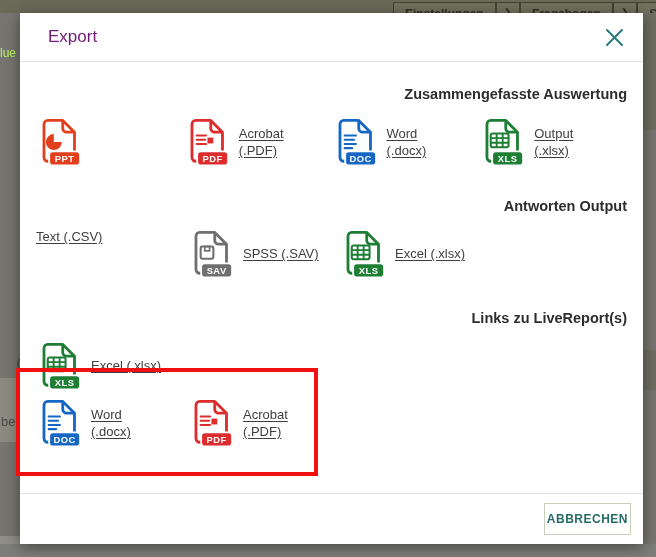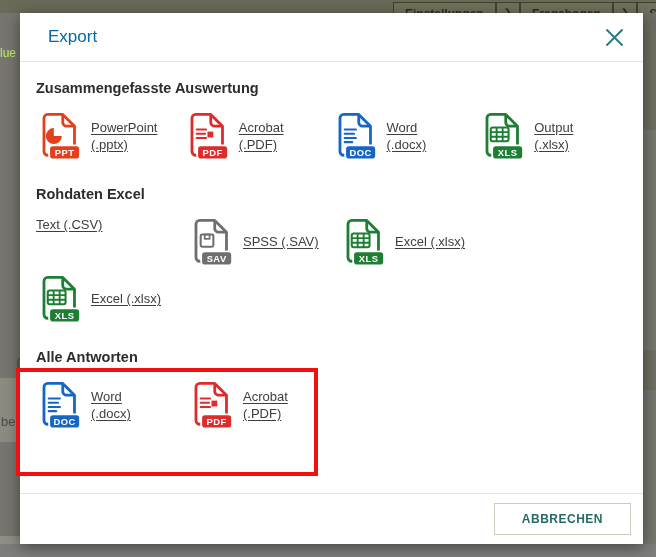--- a/index.html
+++ b/index.html
@@ -14,35 +14,35 @@
     padding:4px 11px;white-space:nowrap;}
   .top-sep{padding:4px 7px;font-size:10px;}
   .patch{position:absolute;}
   .frag{position:absolute;color:#56554e;}
 
   
   .modal{position:absolute;left:20px;top:13px;width:623px;height:531px;background:#ffffff;
     box-shadow:0 3px 14px rgba(0,0,0,0.45);}
   .modal-header{height:49px;border-bottom:1px solid #e2e2e2;display:flex;align-items:center;
     padding:0 18px 0 28px;box-sizing:border-box;}
-  .modal-title{font-size:17px;color:#0369a1;flex:1;}
+  .modal-title{font-size:17px;color:#701a75;flex:1;}
   .close-btn{width:22px;height:22px;cursor:pointer;display:flex;align-items:center;justify-content:center;}
 
   .modal-body{padding:0 16px;}
-  .section-heading{font-size:14.5px;font-weight:bold;color:#2d2d2d;margin:18px 0 15px 0;}
+  .section-heading{font-size:14.5px;font-weight:bold;color:#2d2d2d;margin:24px 0 15px 0;text-align:right;}
   .items-row{display:flex;align-items:flex-start;min-height:57px;}
   .export-item{display:flex;align-items:center;width:152px;text-decoration:none;cursor:pointer;}
   .file-icon{width:46px;height:51px;flex:0 0 46px;margin-right:9px;}
   .export-label{font-size:13px;line-height:1.3;color:#3e3e3e;text-decoration:underline;
     text-underline-offset:2px;white-space:pre-line;}
 
   .modal-footer{position:absolute;left:0;right:0;bottom:0;height:51px;border-top:1px solid #e2e2e2;
     display:flex;align-items:center;justify-content:flex-end;padding-right:12px;box-sizing:border-box;}
   .cancel-btn{background:#ffffff;border:1px solid #c7d0b9;color:#266b65;font-family:inherit;
-    font-size:12px;font-weight:bold;letter-spacing:0.5px;padding:8px 27px;cursor:pointer;}
+    font-size:12px;font-weight:bold;letter-spacing:0.5px;padding:8px 2px;cursor:pointer;}
 
   
   .annotation-box{position:absolute;left:16px;top:368px;width:302px;height:108px;box-sizing:border-box;
     border:4px solid #f01010;pointer-events:none;}
 </style>
 </head>
 <body>
 
 <div class="stage">
 
@@ -83,22 +83,20 @@
           <div class="section-heading">Zusammengefasste Auswertung</div>
           <div class="items-row">
             <a class="export-item">
               <span class="file-icon"><svg width="46" height="51" viewBox="0 0 49 54">
     <path d="M12.5 3.5 h16 l12.5 12.5 v27 a4 4 0 0 1 -4 4 h-24.5 a4 4 0 0 1 -4 -4 v-35.5 a4 4 0 0 1 4 -4 z" fill="#ffffff" stroke="#e2401c" stroke-width="3" stroke-linejoin="round"></path>
     <path d="M28.5 4 v8 a4 4 0 0 0 4 4 h8" fill="none" stroke="#e2401c" stroke-width="3"></path>
     <path d="M19 26.5 L19 18 A8.5 8.5 0 1 0 27.5 26.5 Z" fill="#e2401c"></path>
     <rect x="14" y="36.5" width="33" height="15" rx="4" fill="#e2401c" stroke="#ffffff" stroke-width="2"></rect>
     <text x="30.5" y="47.5" text-anchor="middle" font-family="Liberation Sans, DejaVu Sans, sans-serif" font-size="10" font-weight="bold" letter-spacing="0.5" fill="#ffffff">PPT</text>
   </svg></span>
-              <span class="export-label">PowerPoint
-(.pptx)</span>
             </a>
             <a class="export-item">
               <span class="file-icon"><svg width="46" height="51" viewBox="0 0 49 54">
     <path d="M12.5 3.5 h16 l12.5 12.5 v27 a4 4 0 0 1 -4 4 h-24.5 a4 4 0 0 1 -4 -4 v-35.5 a4 4 0 0 1 4 -4 z" fill="#ffffff" stroke="#dd2c2c" stroke-width="3" stroke-linejoin="round"></path>
     <path d="M28.5 4 v8 a4 4 0 0 0 4 4 h8" fill="none" stroke="#dd2c2c" stroke-width="3"></path>
     <path d="M13.5 19.5 h10 M13.5 24 h9 M13.5 28.5 h10" stroke="#dd2c2c" stroke-width="2.2" stroke-linecap="round" fill="none"></path>
          <rect x="25" y="21.8" width="6.2" height="6.2" fill="#dd2c2c"></rect>
     <rect x="14" y="36.5" width="33" height="15" rx="4" fill="#dd2c2c" stroke="#ffffff" stroke-width="2"></rect>
     <text x="30.5" y="47.5" text-anchor="middle" font-family="Liberation Sans, DejaVu Sans, sans-serif" font-size="10" font-weight="bold" letter-spacing="0.5" fill="#ffffff">PDF</text>
   </svg></span>
@@ -124,21 +122,21 @@
          <path d="M12.5 22.3 h19 M12.5 27.2 h19 M18.8 17.5 v14.5 M25.2 17.5 v14.5" stroke="#1e7e34" stroke-width="2" fill="none"></path>
     <rect x="14" y="36.5" width="33" height="15" rx="4" fill="#1e7e34" stroke="#ffffff" stroke-width="2"></rect>
     <text x="30.5" y="47.5" text-anchor="middle" font-family="Liberation Sans, DejaVu Sans, sans-serif" font-size="10" font-weight="bold" letter-spacing="0.5" fill="#ffffff">XLS</text>
   </svg></span>
               <span class="export-label">Output
 (.xlsx)</span>
             </a>
           </div>
         </div>
         <div class="section">
-          <div class="section-heading">Rohdaten Excel</div>
+          <div class="section-heading">Antworten Output</div>
           <div class="items-row">
             <a class="export-item">
               <span class="export-label">Text (.CSV)</span>
             </a>
             <a class="export-item">
               <span class="file-icon"><svg width="46" height="51" viewBox="0 0 49 54">
     <path d="M12.5 3.5 h16 l12.5 12.5 v27 a4 4 0 0 1 -4 4 h-24.5 a4 4 0 0 1 -4 -4 v-35.5 a4 4 0 0 1 4 -4 z" fill="#ffffff" stroke="#6f6f6f" stroke-width="3" stroke-linejoin="round"></path>
     <path d="M28.5 4 v8 a4 4 0 0 0 4 4 h8" fill="none" stroke="#6f6f6f" stroke-width="3"></path>
     <rect x="13.5" y="18.5" width="13.5" height="13" rx="1.5" stroke="#6f6f6f" stroke-width="2.2" fill="none"></rect>
          <rect x="17.8" y="18.5" width="5.2" height="4.6" stroke="#6f6f6f" stroke-width="1.8" fill="none"></rect>
@@ -154,36 +152,36 @@
     <rect x="12.5" y="17.5" width="19" height="14.5" rx="2" stroke="#1e7e34" stroke-width="2.2" fill="none"></rect>
          <path d="M12.5 22.3 h19 M12.5 27.2 h19 M18.8 17.5 v14.5 M25.2 17.5 v14.5" stroke="#1e7e34" stroke-width="2" fill="none"></path>
     <rect x="14" y="36.5" width="33" height="15" rx="4" fill="#1e7e34" stroke="#ffffff" stroke-width="2"></rect>
     <text x="30.5" y="47.5" text-anchor="middle" font-family="Liberation Sans, DejaVu Sans, sans-serif" font-size="10" font-weight="bold" letter-spacing="0.5" fill="#ffffff">XLS</text>
   </svg></span>
               <span class="export-label">Excel (.xlsx)</span>
             </a>
           </div>
         </div>
         <div class="section">
+          <div class="section-heading">Links zu LiveReport(s)</div>
           <div class="items-row">
             <a class="export-item">
               <span class="file-icon"><svg width="46" height="51" viewBox="0 0 49 54">
     <path d="M12.5 3.5 h16 l12.5 12.5 v27 a4 4 0 0 1 -4 4 h-24.5 a4 4 0 0 1 -4 -4 v-35.5 a4 4 0 0 1 4 -4 z" fill="#ffffff" stroke="#1e7e34" stroke-width="3" stroke-linejoin="round"></path>
     <path d="M28.5 4 v8 a4 4 0 0 0 4 4 h8" fill="none" stroke="#1e7e34" stroke-width="3"></path>
     <rect x="12.5" y="17.5" width="19" height="14.5" rx="2" stroke="#1e7e34" stroke-width="2.2" fill="none"></rect>
          <path d="M12.5 22.3 h19 M12.5 27.2 h19 M18.8 17.5 v14.5 M25.2 17.5 v14.5" stroke="#1e7e34" stroke-width="2" fill="none"></path>
     <rect x="14" y="36.5" width="33" height="15" rx="4" fill="#1e7e34" stroke="#ffffff" stroke-width="2"></rect>
     <text x="30.5" y="47.5" text-anchor="middle" font-family="Liberation Sans, DejaVu Sans, sans-serif" font-size="10" font-weight="bold" letter-spacing="0.5" fill="#ffffff">XLS</text>
   </svg></span>
               <span class="export-label">Excel (.xlsx)</span>
             </a>
           </div>
         </div>
         <div class="section">
-          <div class="section-heading">Alle Antworten</div>
           <div class="items-row">
             <a class="export-item">
               <span class="file-icon"><svg width="46" height="51" viewBox="0 0 49 54">
     <path d="M12.5 3.5 h16 l12.5 12.5 v27 a4 4 0 0 1 -4 4 h-24.5 a4 4 0 0 1 -4 -4 v-35.5 a4 4 0 0 1 4 -4 z" fill="#ffffff" stroke="#1667c5" stroke-width="3" stroke-linejoin="round"></path>
     <path d="M28.5 4 v8 a4 4 0 0 0 4 4 h8" fill="none" stroke="#1667c5" stroke-width="3"></path>
     <path d="M13.5 19.5 h12 M13.5 24 h10 M13.5 28.5 h12 M13.5 33 h8" stroke="#1667c5" stroke-width="2.2" stroke-linecap="round" fill="none"></path>
     <rect x="14" y="36.5" width="33" height="15" rx="4" fill="#1667c5" stroke="#ffffff" stroke-width="2"></rect>
     <text x="30.5" y="47.5" text-anchor="middle" font-family="Liberation Sans, DejaVu Sans, sans-serif" font-size="10" font-weight="bold" letter-spacing="0.5" fill="#ffffff">DOC</text>
   </svg></span>
               <span class="export-label">Word

